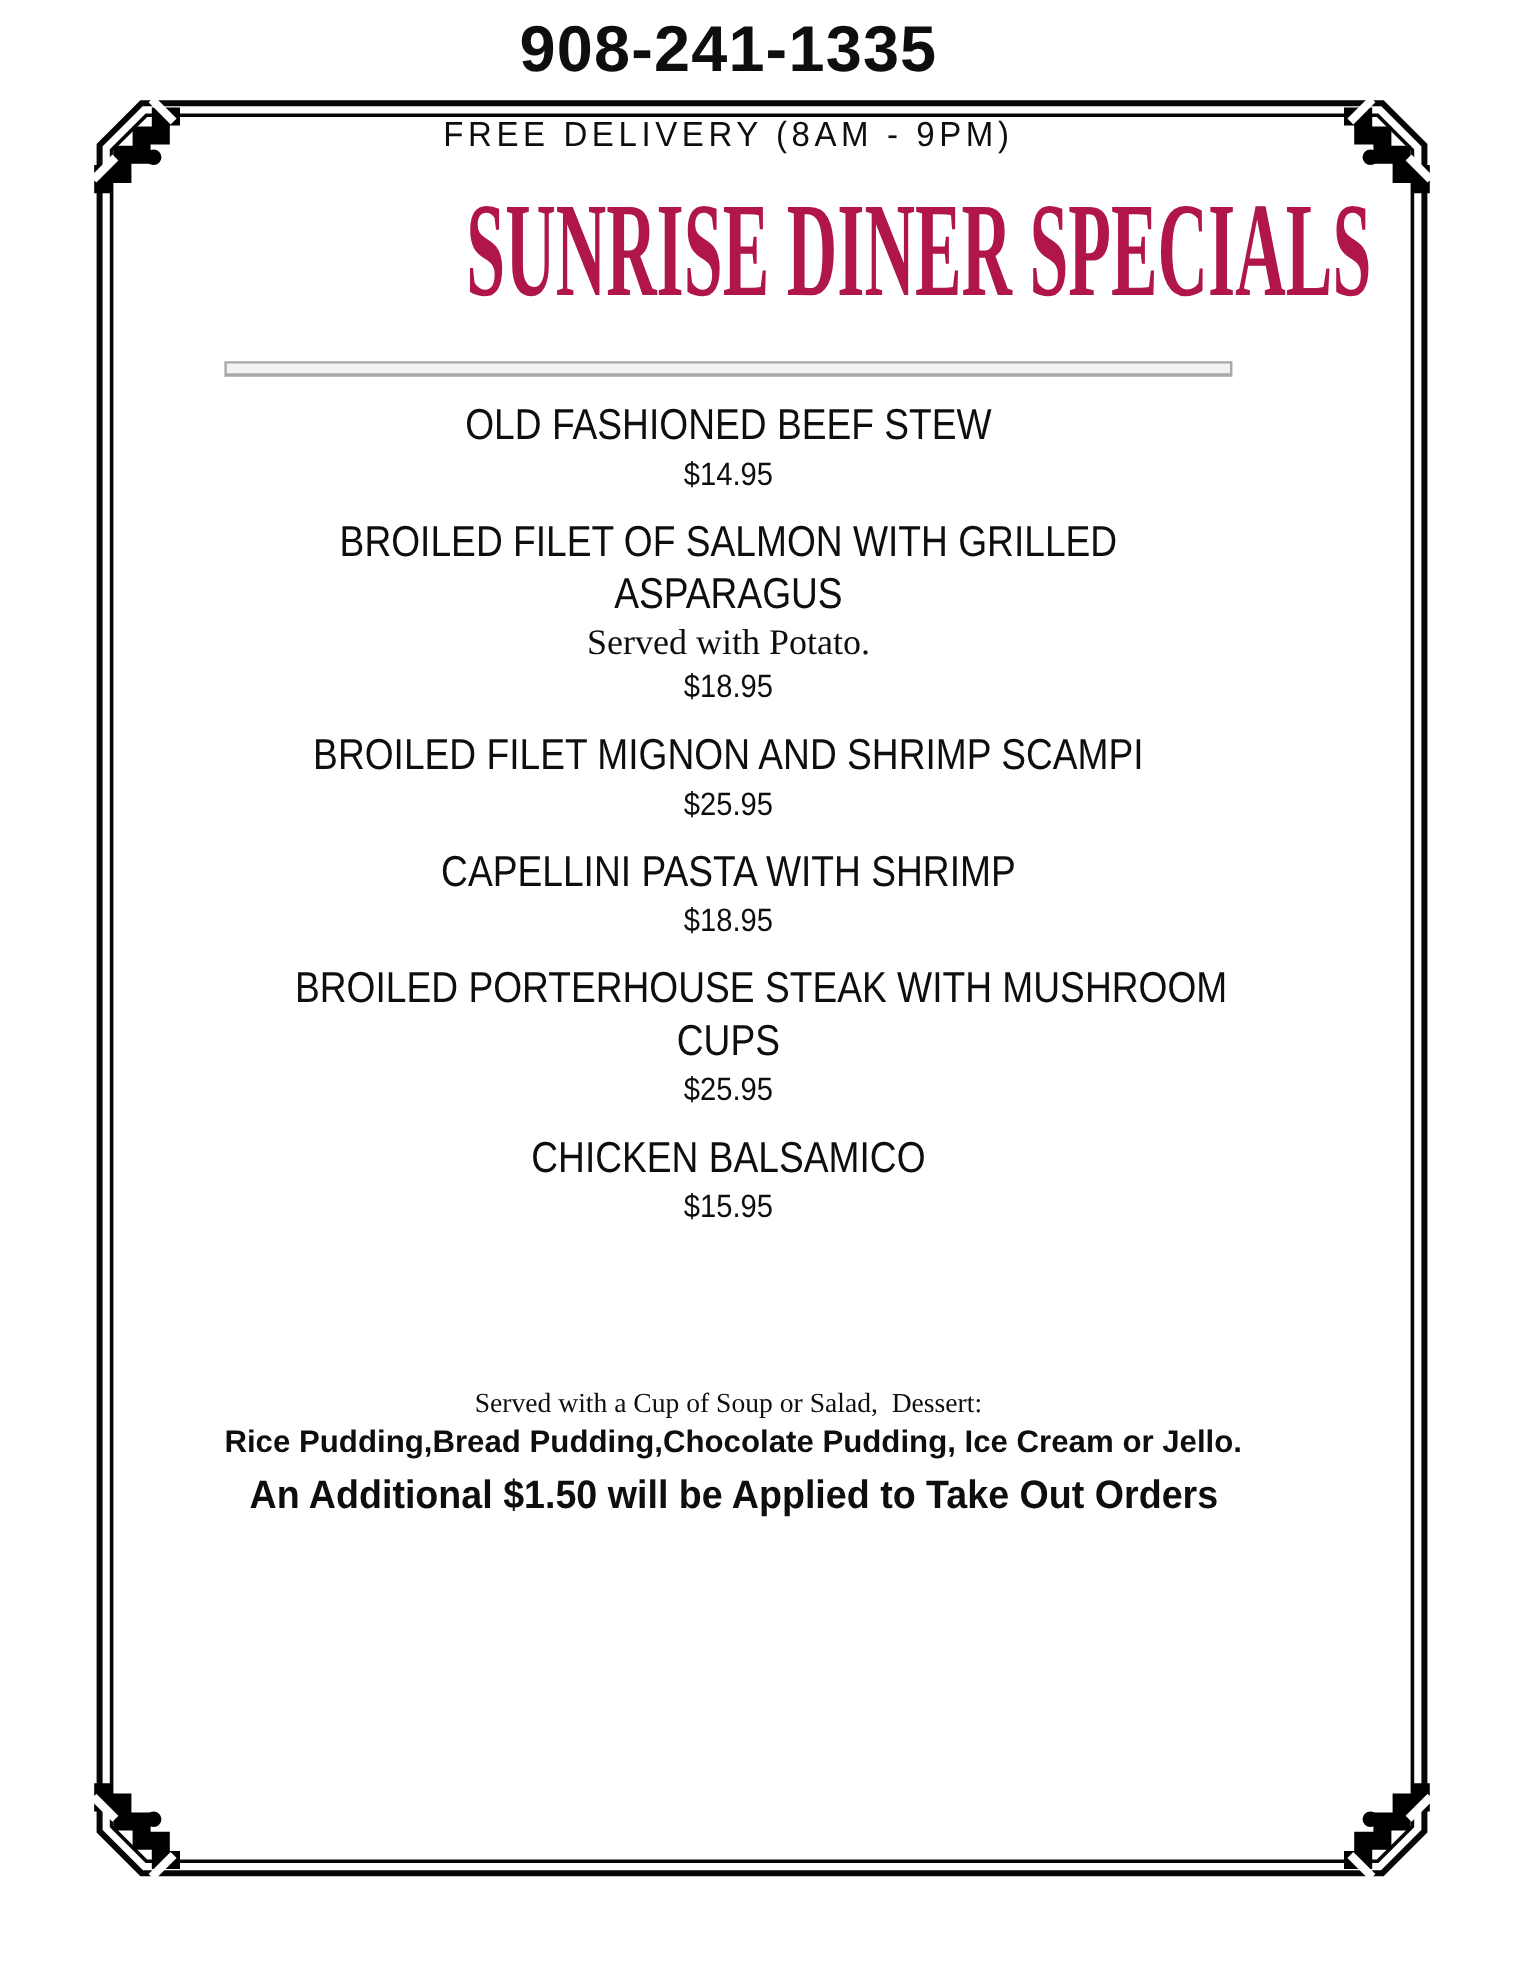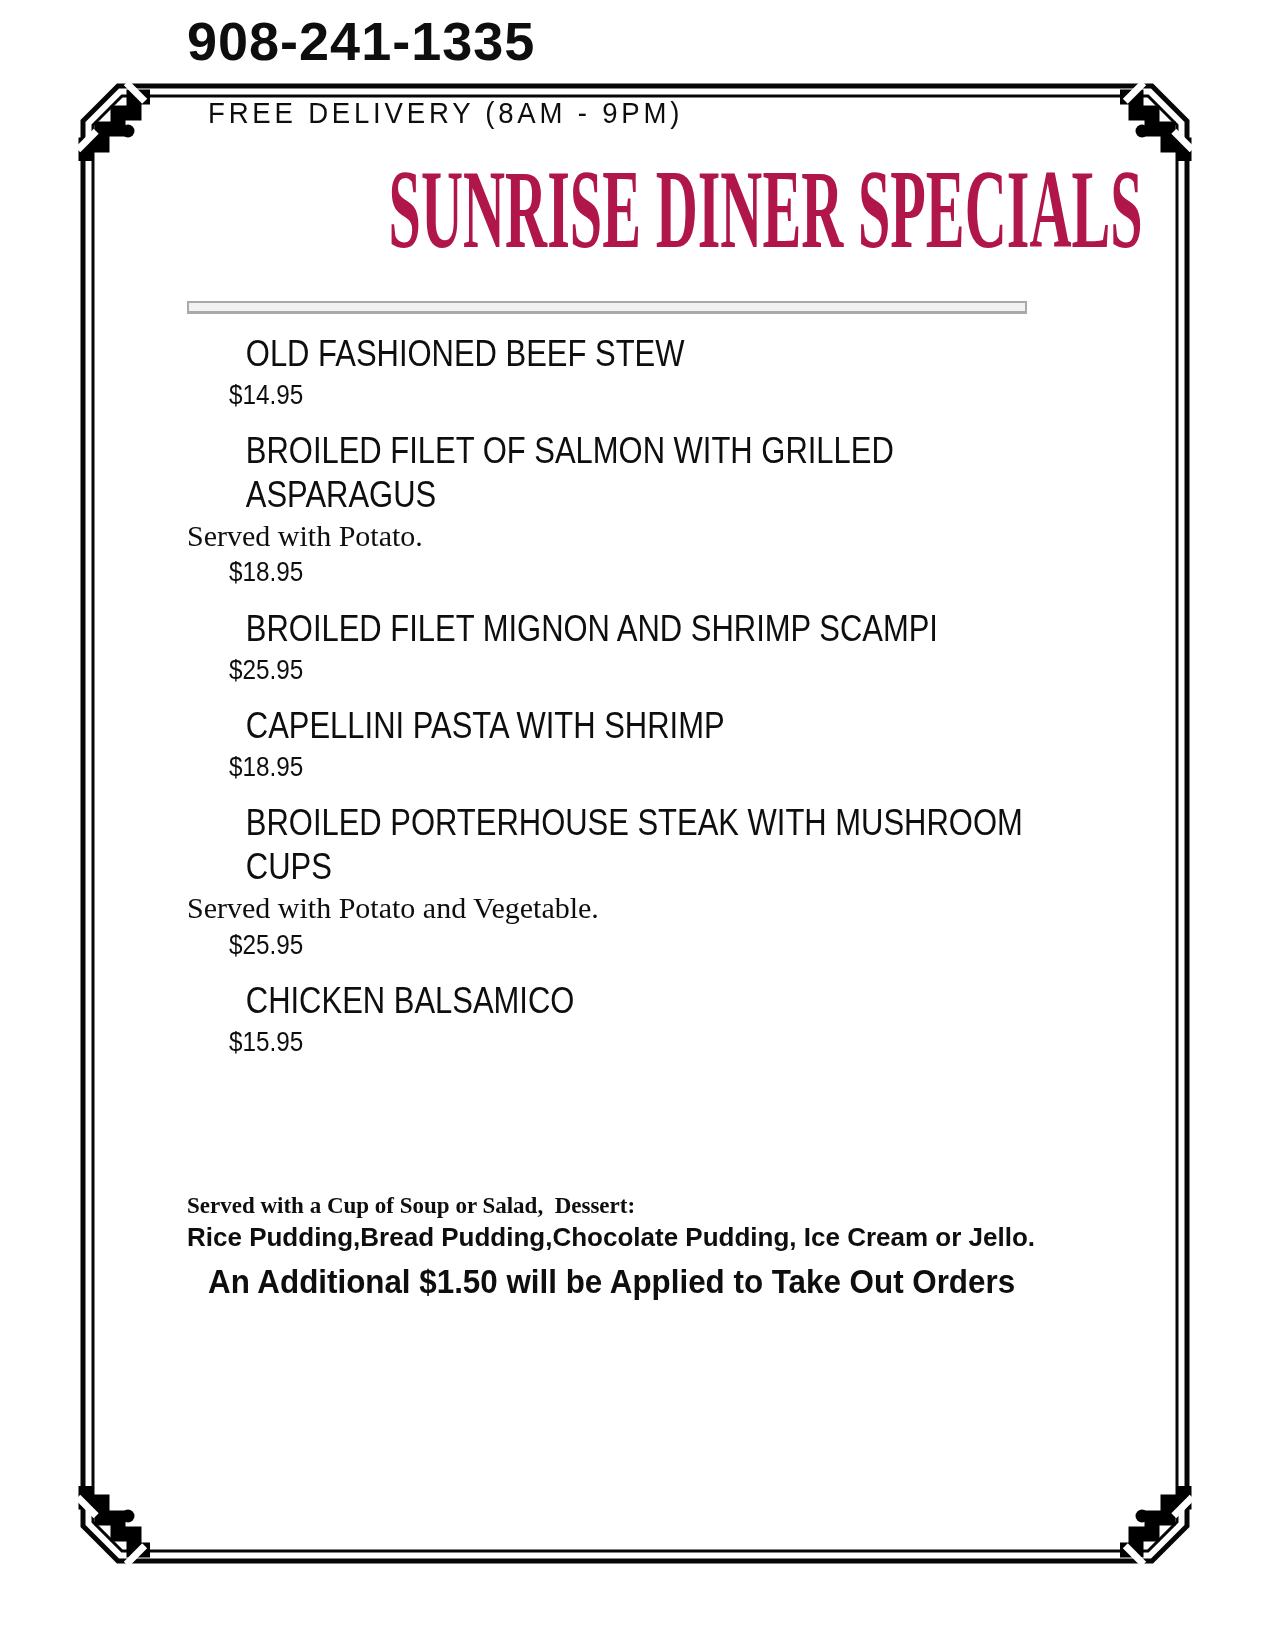--- a/index.html
+++ b/index.html
@@ -17,20 +17,21 @@
     position: absolute;
     left: 0; top: 0;
     width: 1275px; height: 1650px;
   }
 
   .content {
     position: absolute;
     left: 187px;
     top: 0;
     width: 840px;
+    text-align: center;
   }
 
   .phone {
     margin-top: 12px;
     font-size: 54px;
     font-weight: bold;
     line-height: 1.1;
     letter-spacing: 1px;
     white-space: nowrap;
   }
@@ -88,21 +89,21 @@
     font-size: 27px;
     line-height: 1.2;
     white-space: nowrap;
     transform: scaleX(0.9);
     transform-origin: center;
   }
 
   .footer-note-1 {
     margin-top: 134px;
     font-family: "Liberation Serif", serif;
-    font-weight: bold;
+    font-weight: normal;
     font-size: 23px;
     line-height: 1.26;
     white-space: pre;
   }
   .footer-note-2 {
     font-family: Liberation Sans, sans-serif;
     font-weight: bold;
     font-size: 26px;
     line-height: 1.26;
     white-space: pre;
@@ -173,21 +174,20 @@
   </div>
 
   <div class="menu-item">
     <div class="item-name">CAPELLINI PASTA WITH SHRIMP</div>
     <div class="item-price">$18.95</div>
   </div>
 
   <div class="menu-item">
     <div class="item-name">BROILED PORTERHOUSE STEAK WITH MUSHROOM
 CUPS</div>
-    <div class="item-desc">Served with Potato and Vegetable.</div>
     <div class="item-price">$25.95</div>
   </div>
 
   <div class="menu-item">
     <div class="item-name">CHICKEN BALSAMICO</div>
     <div class="item-price">$15.95</div>
   </div>
 
   <div class="footer-note-1">Served with a Cup of Soup or Salad,  Dessert:</div>
   <div class="footer-note-2">Rice Pudding,Bread Pudding,Chocolate Pudding, Ice Cream or Jello.</div>

